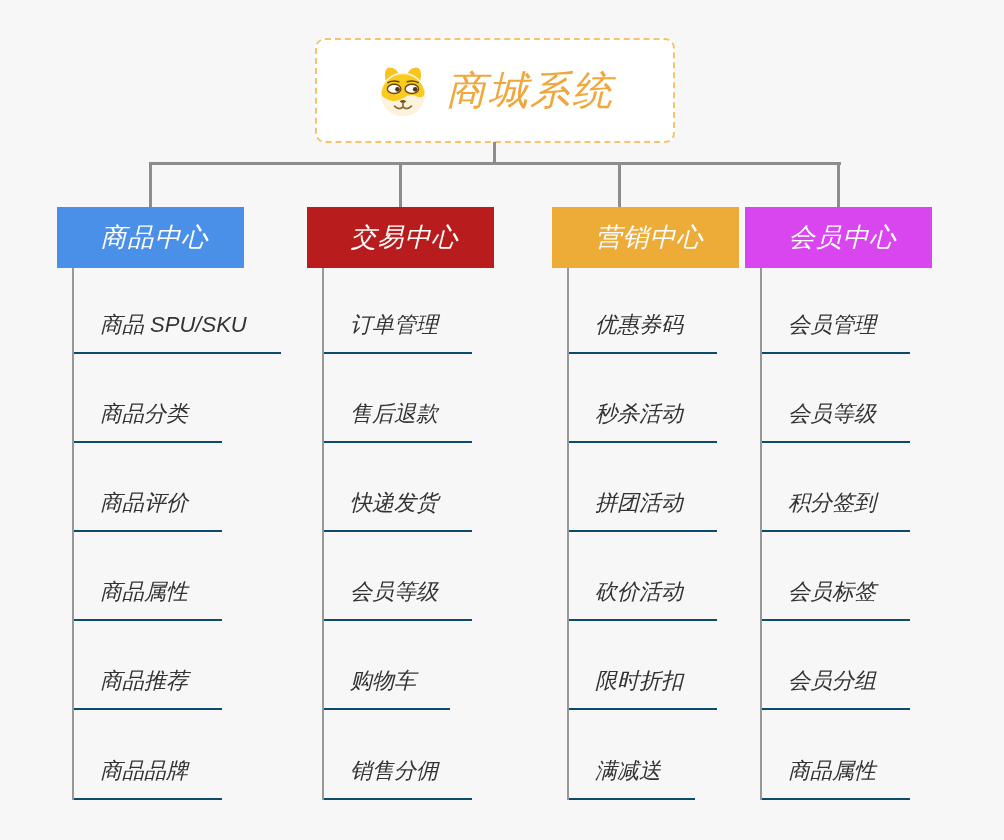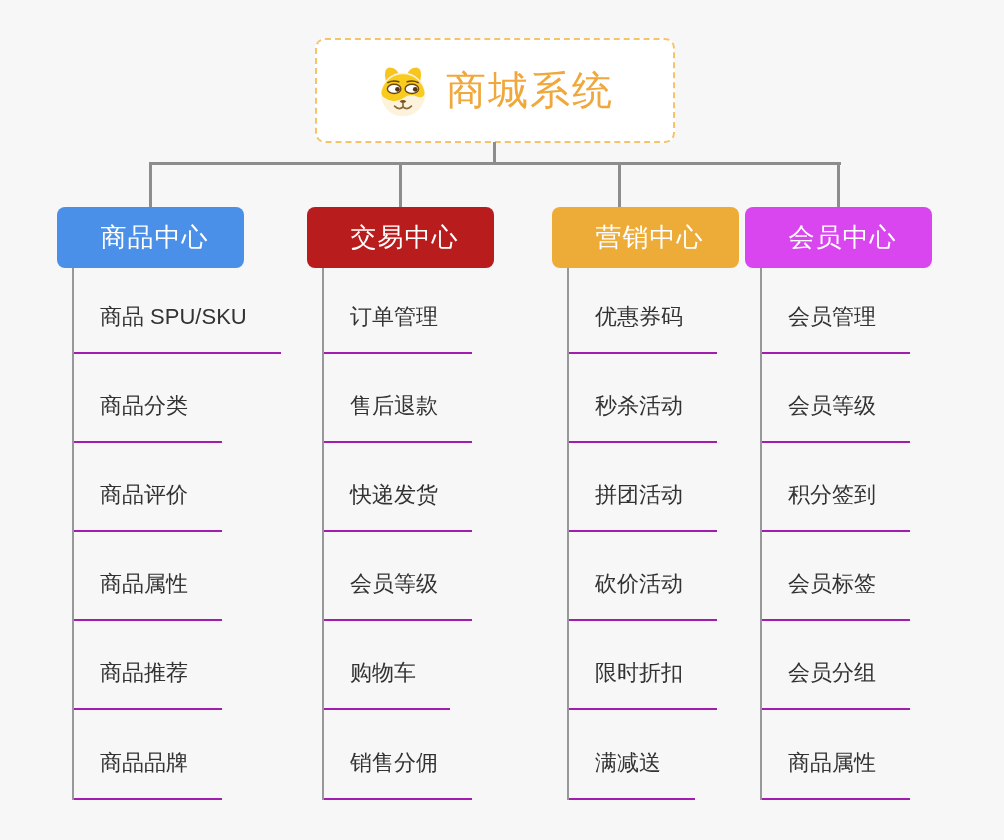--- a/index.html
+++ b/index.html
@@ -2,21 +2,21 @@
 <html><head>
 <meta charset="utf-8">
 <style>
   html, body { margin: 0; padding: 0; }
   body {
     width: 1004px; height: 840px;
     background: #f7f7f7;
     font-family: "Liberation Sans", sans-serif;
     overflow: hidden;
   }
-  .canvas { position: relative; width: 1004px; height: 620px; }
+  .canvas { position: relative; width: 1004px; height: 620px; font-style: italic; }
 
   
   .root-node {
     position: absolute; left: 315px; top: 38px;
     width: 360px; height: 105px;
     background: #ffffff;
     border: 2px dashed #f6c36b;
     border-radius: 10px;
     box-sizing: border-box;
     display: flex; align-items: center; justify-content: center;
@@ -43,21 +43,21 @@
 
   
   .branch { position: absolute; top: 207px; }
   .branch-1 { left: 57px; }
   .branch-2 { left: 307px; }
   .branch-3 { left: 552px; }
   .branch-4 { left: 745px; }
 
   .branch-header {
     width: 187px; height: 61px;
-    border-radius: 8px;
+    border-radius: 0;
     color: #ffffff;
     font-size: 26px;
     letter-spacing: 1px;
     display: flex; align-items: center; justify-content: center;
     box-sizing: border-box;
     cursor: pointer;
     padding-left: 8px;
   }
 
   .branch-items {
@@ -70,22 +70,22 @@
     left: 0; top: 0; bottom: 0;
     width: 2px;
     background: #989898;
   }
   .node-item {
     box-sizing: border-box;
     height: 89px;
     display: flex;
     align-items: flex-end;
     width: fit-content;
-    border-bottom: 2px solid #a21caf;
-    padding: 0 34px 20px 28px;
+    border-bottom: 2px solid #0c4a6e;
+    padding: 0 34px 12px 28px;
     font-size: 22px;
     color: #333333;
     white-space: nowrap;
     cursor: pointer;
   }
   .node-item:first-child { height: 86px; }
   .node-item:last-child  { height: 90px; }
 </style>
 </head>
 <body>

